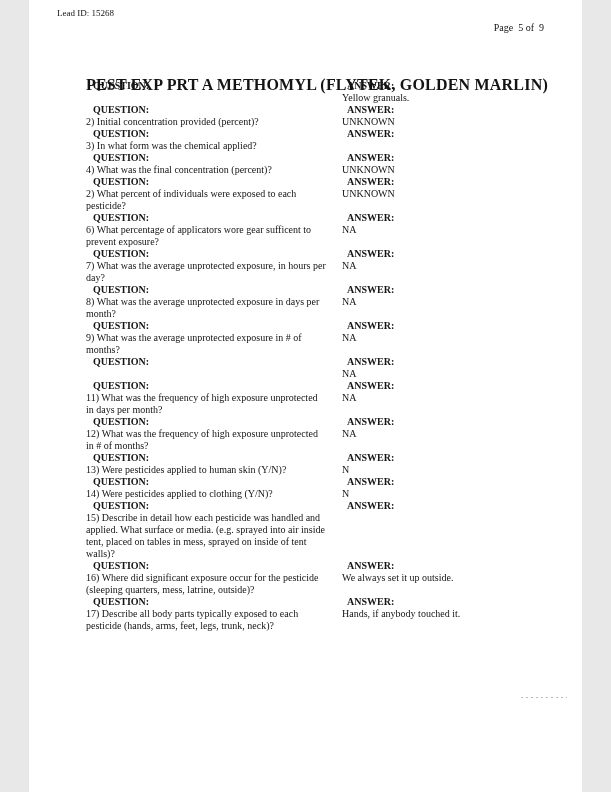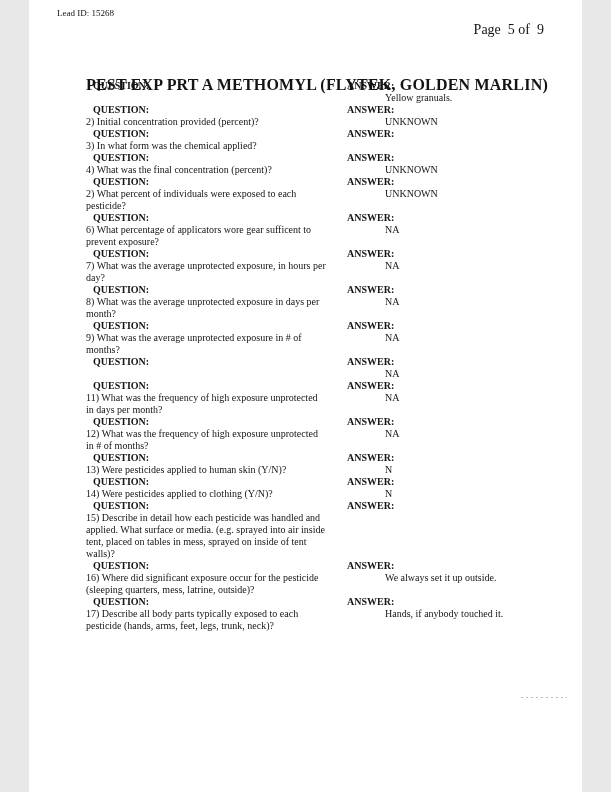--- a/index.html
+++ b/index.html
@@ -21,21 +21,21 @@
     position: absolute;
     top: 8px;
     left: 28px;
     font-size: 9px;
     white-space: pre;
   }
   .page-label {
     position: absolute;
     top: 22px;
     right: 38px;
-    font-size: 14px;
+    font-size: 10px;
     white-space: pre;
   }
   .doc-title {
     position: absolute;
     top: 76px;
     left: 57px;
     font-size: 16px;
     font-weight: bold;
     letter-spacing: 0.2px;
   }
@@ -54,21 +54,21 @@
     font-size: 10px;
     line-height: 12px;
   }
   .qa-header {
     font-weight: bold;
     font-size: 10px;
     line-height: 12px;
   }
   .q-header { padding-left: 7px; }
   .a-header { padding-left: 6px; }
-  .a-text { padding-left: 1px; margin-left: 43px; }
+  .a-text { padding-left: 1px; }
   .q-text { padding-right: 2px; }
   
   .artifact {
     position: absolute;
     background: #000;
   }
   .artifact-1 { top: 5px;  left: 588px; width: 14px; height: 9px; }
   .artifact-2 { top: 36px; left: 592px; width: 11px; height: 8px; }
   .artifact-3 { top: 57px; left: 587px; width: 11px; height: 7px; }
   .artifact-dots {

